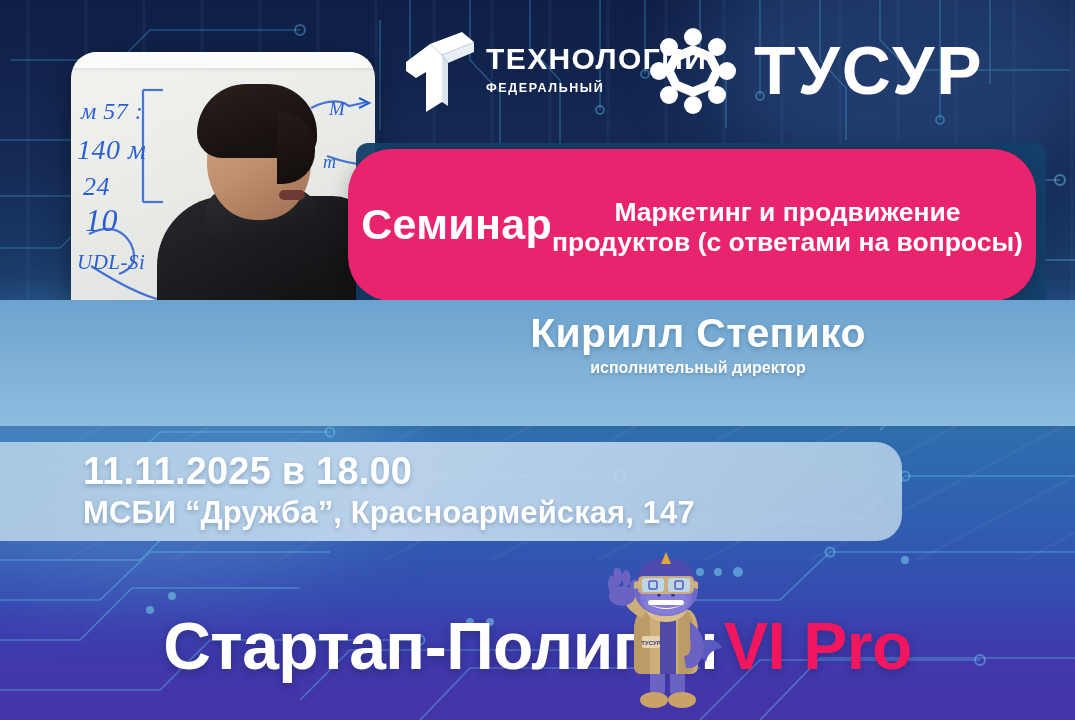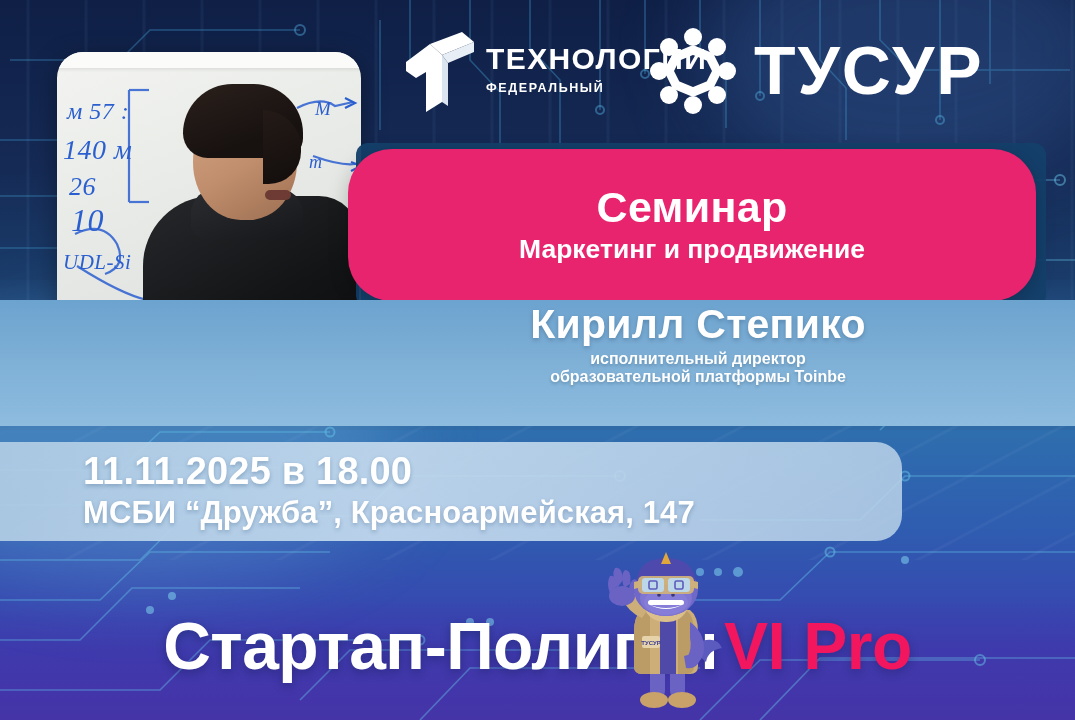--- a/index.html
+++ b/index.html
@@ -47,21 +47,21 @@
       rgba(255,255,255,0.10) 25px,
       rgba(255,255,255,0.00) 26px,
       rgba(255,255,255,0.00) 50px);
   }
   .glowblob{
     position:absolute;border-radius:50%;filter:blur(40px);pointer-events:none;
   }
 
   
   .photo-card{
-    position:absolute;left:57px;top:52px;width:304px;height:330px;
+    position:absolute;left:71px;top:52px;width:304px;height:330px;
     border-radius:26px;overflow:hidden;
     box-shadow:0 6px 26px rgba(0,0,0,.35);
     background:#0f172a;
   }
   .wb{position:absolute;inset:0;background:linear-gradient(160deg,#f3f4f1 0%,#e3e6e2 60%,#d8dcd8 100%);}
   .wb-top{position:absolute;left:0;top:0;width:100%;height:16px;background:#fbfcfa;box-shadow:0 2px 3px rgba(0,0,0,.07);}
   .ink{position:absolute;color:#2b5fd0;font-family:"Liberation Serif",serif;
        font-style:italic;font-weight:400;letter-spacing:.5px;}
   .photo-person{
     position:absolute;left:78px;top:36px;width:230px;height:300px;
@@ -109,21 +109,21 @@
               letter-spacing:2px;line-height:86px;}
 
   
   .darkbar{
     position:absolute;left:356px;top:143px;width:690px;height:164px;border-radius:12px;
     background:#14406b;opacity:.95;
   }
   .pink-card{
     position:absolute;left:348px;top:149px;width:688px;height:152px;
     border-radius:44px;background:#e8246e;
-    display:flex;flex-direction:column;align-items:center;justify-content:center;
+    display:flex;flex-direction:row;align-items:center;justify-content:center;
     box-shadow:0 5px 20px rgba(0,0,0,.22);
   }
   .sem-title{color:#fff;font-size:43px;font-weight:700;line-height:1.02;letter-spacing:.3px;}
   .sem-sub{color:#fff;font-size:26.5px;font-weight:700;line-height:1.14;text-align:center;margin-top:4px;}
 
   
   .speaker-band{
     position:absolute;left:0;top:300px;width:1075px;height:126px;
     background:linear-gradient(180deg,#6ca3cf 0%,#7fb0d6 50%,#8dbcdf 100%);
   }
@@ -245,21 +245,21 @@
         <circle cx="172" cy="596" r="4"></circle>
     </g>
   </svg>
 
   <div class="photo-card">
     <div class="wb"></div>
     <div class="wb-top"></div>
 
     <div class="ink" style="left:10px;top:46px;font-size:24px;">м 57 :</div>
     <div class="ink" style="left:6px;top:82px;font-size:28px;">140 м</div>
-    <div class="ink" style="left:12px;top:120px;font-size:26px;">26</div>
+    <div class="ink" style="left:12px;top:120px;font-size:26px;">24</div>
     <div class="ink" style="left:14px;top:150px;font-size:32px;">10</div>
     <div class="ink" style="left:6px;top:198px;font-size:21px;">UDL-Si</div>
     <div class="ink" style="left:2px;top:260px;font-size:20px;">100/300</div>
     <div class="ink" style="left:192px;top:44px;font-size:25px;">150</div>
     <div class="ink" style="left:200px;top:70px;font-size:13px;">млрд</div>
     <div class="ink" style="left:258px;top:46px;font-size:19px;">М</div>
     <div class="ink" style="left:252px;top:100px;font-size:18px;">т</div>
     <svg style="position:absolute;inset:0" viewBox="0 0 304 330">
       <g stroke="#2b5fd0" stroke-width="2.2" fill="none" opacity=".85">
         <path d="M72 38 V150"></path>
@@ -325,29 +325,29 @@
       <path d="M43 22 L60 29 L67 43 L60 57 L43 64 L26 57 L19 43 L26 29 Z" fill="none" stroke="#ffffff" stroke-width="9" stroke-linejoin="round"></path>
     </svg>
     <div class="tusur-text">ТУСУР</div>
   </div>
 
   <div class="darkbar"></div>
   <div class="pink-card">
     <div class="sem-title">Семинар</div>
     <div class="sem-sub">
       <div>Маркетинг и продвижение</div>
+      <div>продуктов (с ответами на вопросы)</div>
     </div>
   </div>
 
   <div class="speaker-band">
     <div class="inner">
       <div class="sp-name">Кирилл Степико</div>
       <div class="sp-role">
         <div>исполнительный директор</div>
-        <div>образовательной платформы Toinbe</div>
       </div>
     </div>
   </div>
 
   <div class="date-band">
     <div class="date-inner">
       <div class="date-line1">11.11.2025 в 18.00</div>
       <div class="date-line2">МСБИ “Дружба”, Красноармейская, 147</div>
     </div>
   </div>

